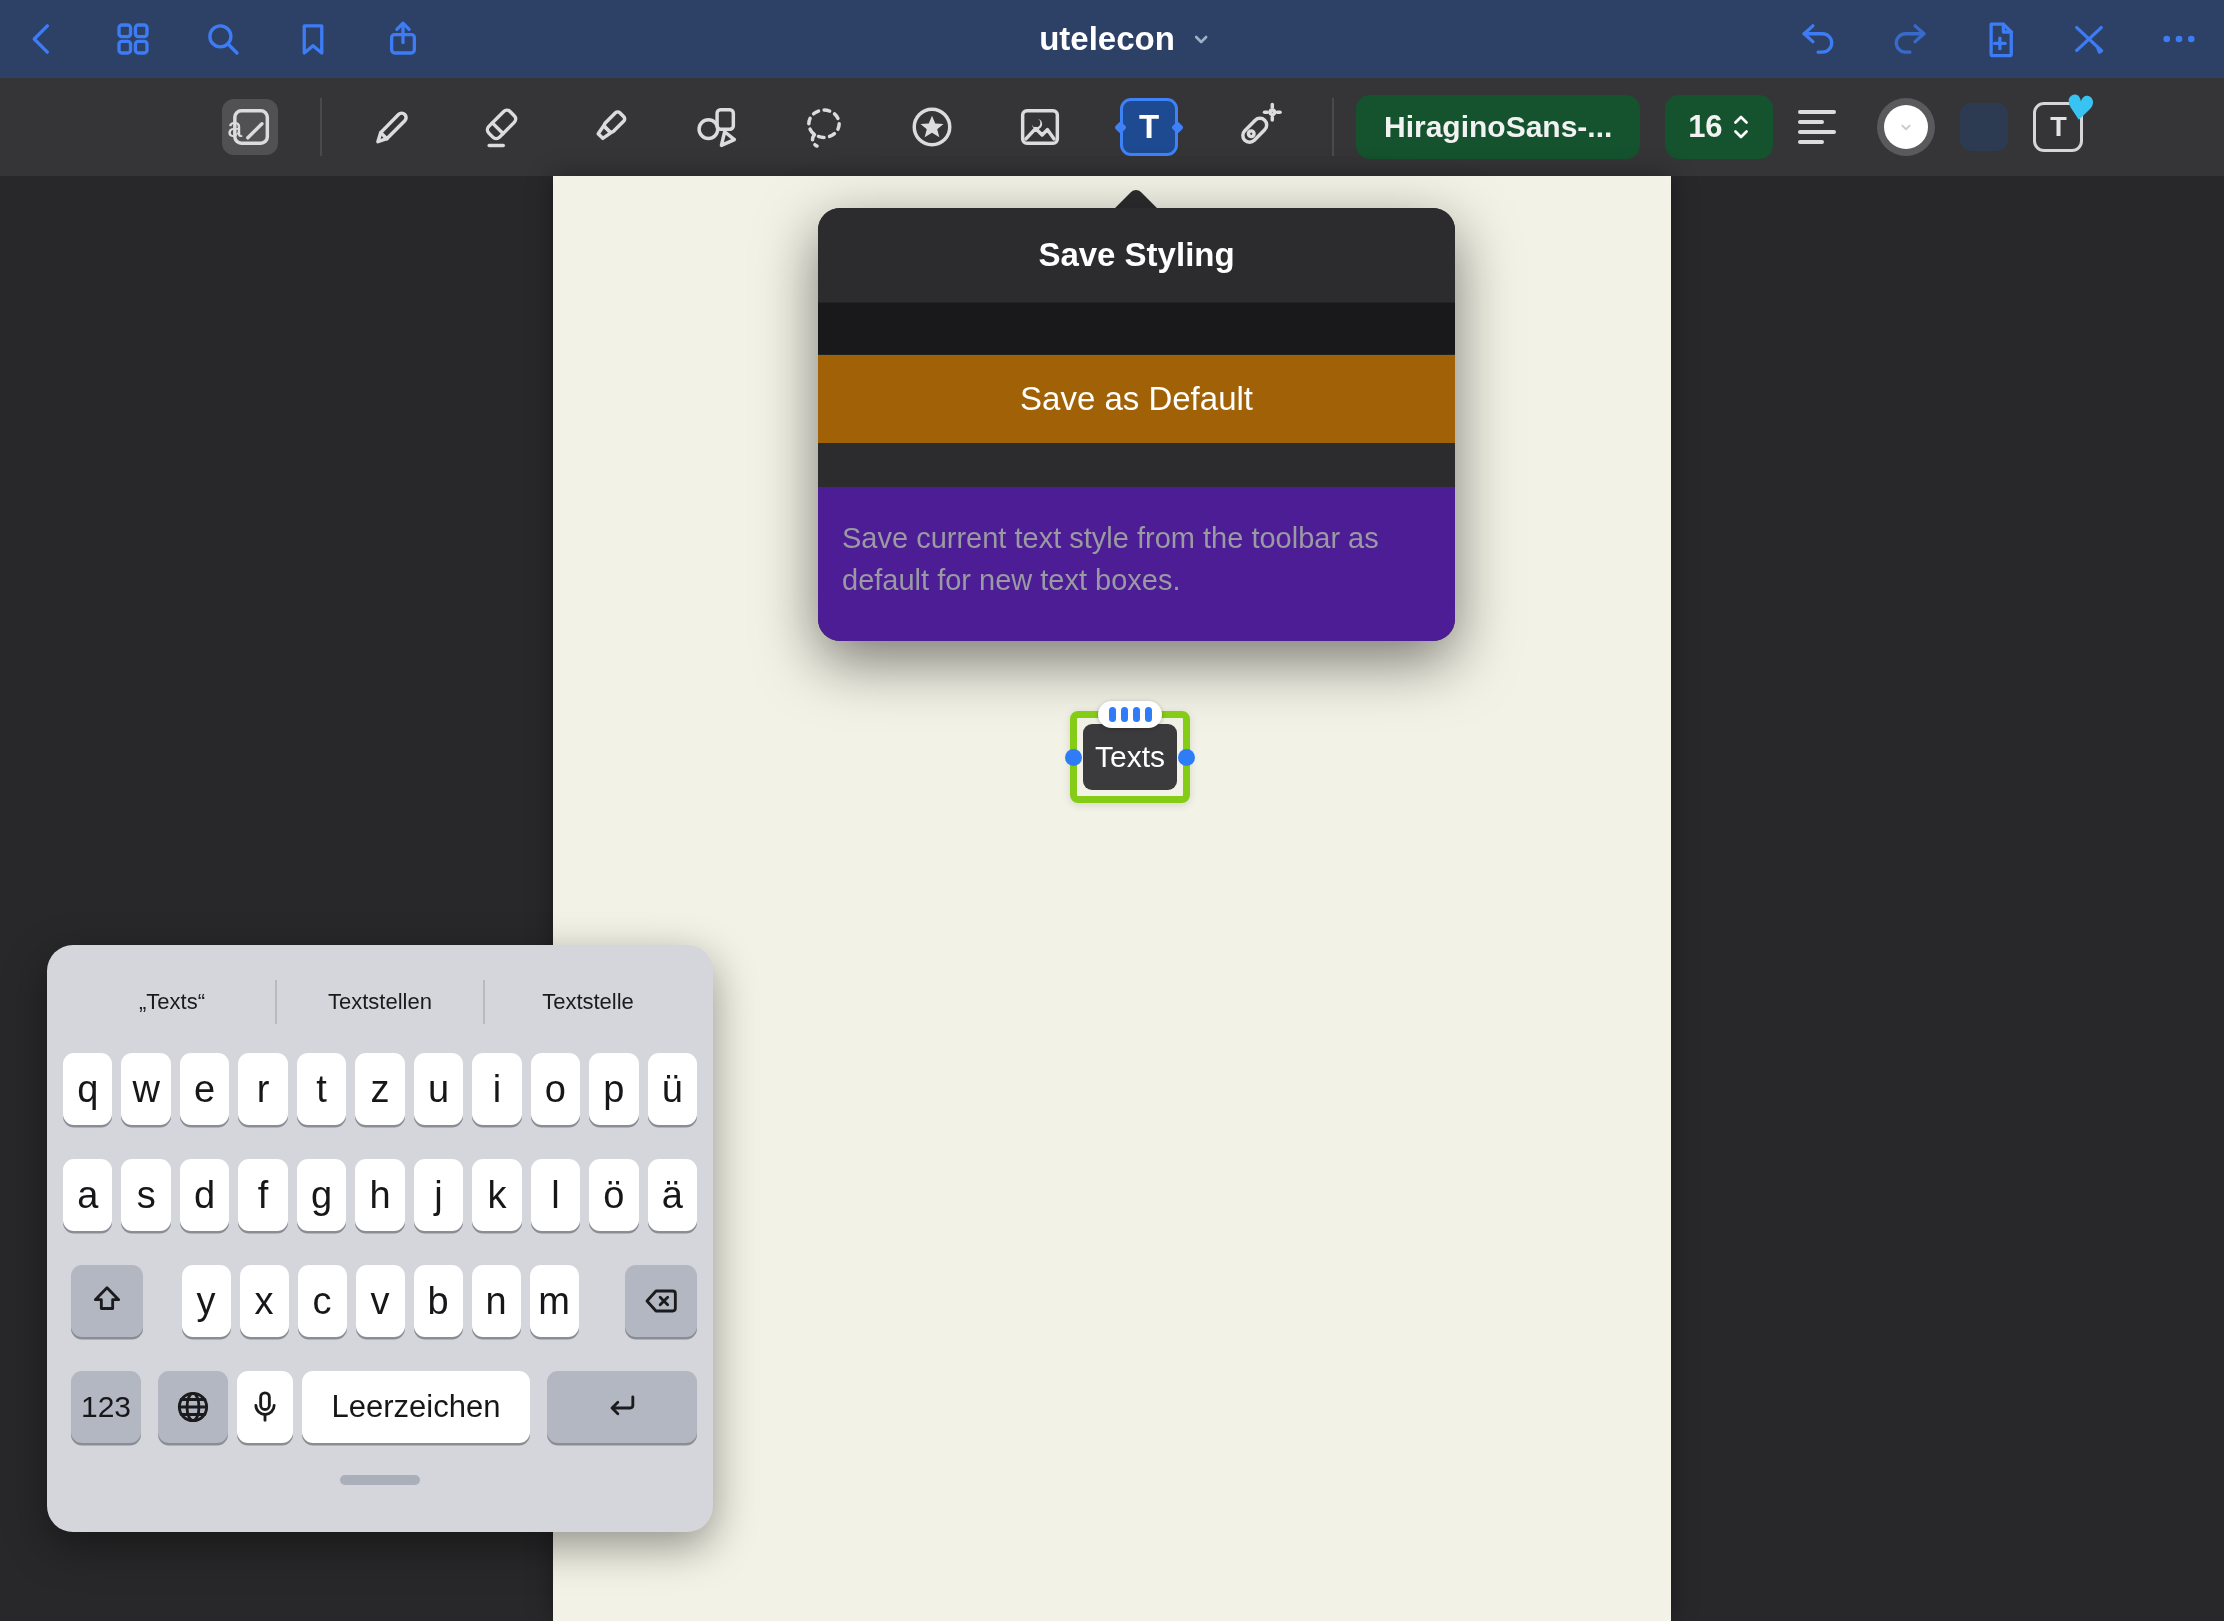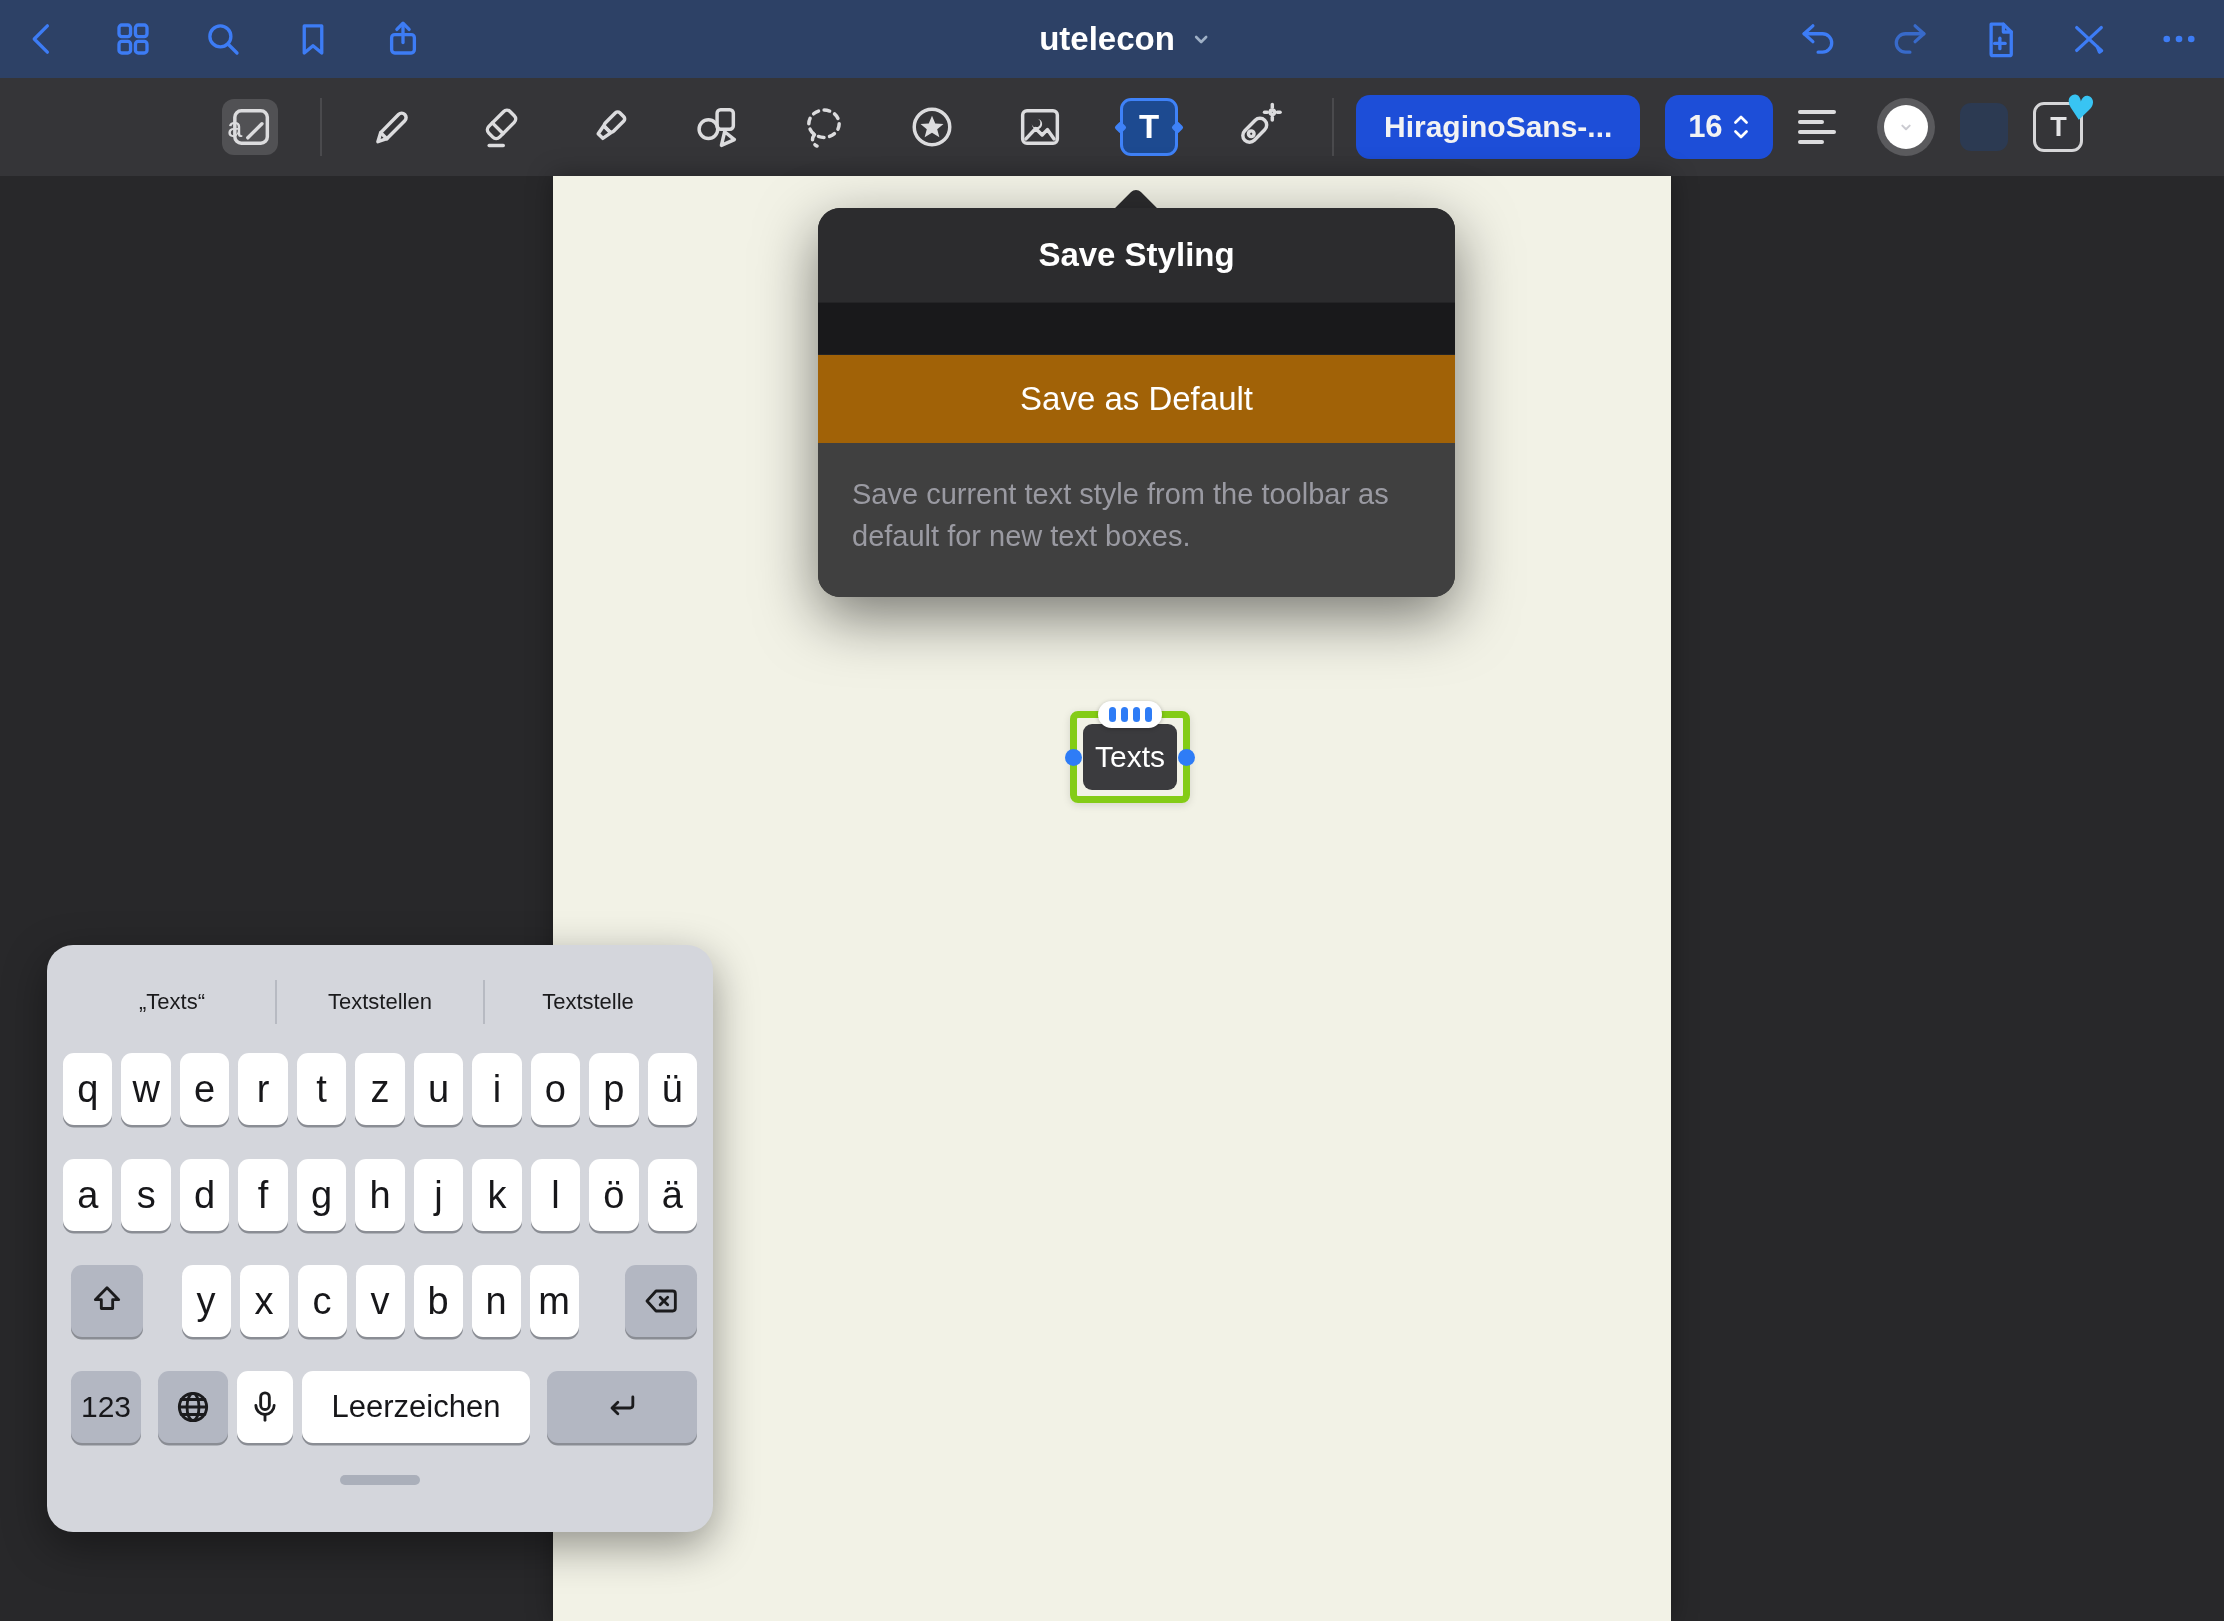--- a/index.html
+++ b/index.html
@@ -32,21 +32,21 @@
   .vsep{width:2px;height:58px;background:#4a4a4d;flex:none;}
   .vsep.s1{margin:0 -10px;}
   .vsep.s2{margin-left:46px;}
   .text-tool{width:58px;height:58px;border-radius:11px;background:#1d4a90;
              border:3px solid #3f82f8;display:flex;align-items:center;justify-content:center;
              color:#fff;font-size:33px;font-weight:700;position:relative;box-sizing:border-box;}
   .text-tool .hdl{position:absolute;width:9px;height:9px;background:#3f82f8;border-radius:2px;
                   transform:rotate(45deg);top:50%;margin-top:-4.5px;}
   .hdl.l{left:-7px;} .hdl.r{right:-7px;}
   .tools-right{display:flex;align-items:center;gap:25px;margin-left:22px;}
-  .pill{height:64px;background:#1d4ed8;border-radius:14px;display:flex;align-items:center;
+  .pill{height:64px;background:#14532d;border-radius:14px;display:flex;align-items:center;
         justify-content:center;color:#f2f2f3;font-weight:600;}
   .pill.font{padding:0 28px;font-size:30px;}
   .pill.size{width:108px;font-size:31px;gap:8px;}
   .pill.size svg{width:20px;height:32px;stroke:#fff;stroke-width:2.4;fill:none;
                  stroke-linecap:round;stroke-linejoin:round;}
   .align-icon{width:54px;height:56px;display:flex;flex-direction:column;justify-content:center;gap:6px;}
   .align-icon i{display:block;height:4px;border-radius:2px;background:#dcdcde;}
   .align-icon i:nth-child(1){width:38px;} .align-icon i:nth-child(2){width:26px;}
   .align-icon i:nth-child(3){width:38px;} .align-icon i:nth-child(4){width:26px;}
   .color-ring{width:58px;height:58px;border-radius:50%;background:#5a5a5d;
@@ -70,21 +70,21 @@
   .pop-arrow{position:absolute;left:299px;top:-13px;width:38px;height:38px;background:#2c2c2e;
              transform:rotate(45deg);border-radius:7px;}
   .pop-body{position:relative;border-radius:22px;overflow:hidden;background:#2c2c2e;
             box-shadow:0 20px 60px rgba(0,0,0,.5);}
   .pop-header{height:94px;display:flex;align-items:center;justify-content:center;
               color:#fff;font-size:33px;font-weight:600;background:#2c2c2e;}
   .pop-band{height:51px;background:#19191b;border-top:1px solid rgba(255,255,255,.05);
             border-bottom:1px solid rgba(255,255,255,.05);}
   .pop-save{height:88px;background:#a16207;display:flex;align-items:center;justify-content:center;
             color:#fff;font-size:33px;}
-  .pop-footer{background:#404040;padding:30px 34px 40px;color:#9a9aa2;font-size:29px;line-height:1.45;}
+  .pop-footer{background:#4c1d95;padding:30px 24px 40px;color:#9a9aa2;font-size:29px;line-height:1.45;margin-top:44px;}
   
   .tbox{position:absolute;left:1070px;top:535px;width:106px;height:78px;
         border:7px solid #84cc16;border-radius:8px;box-shadow:0 2px 8px rgba(0,0,0,.12);}
   .tbox-fill{position:absolute;inset:6px;background:#3b3b3e;border-radius:9px;color:#fff;
              font-size:30px;display:flex;align-items:center;justify-content:center;}
   .tbox-pill{position:absolute;left:50%;top:-17px;transform:translateX(-50%);width:64px;height:27px;
              background:#fff;border-radius:14px;box-shadow:0 1px 4px rgba(0,0,0,.25);
              display:flex;gap:5px;align-items:center;justify-content:center;z-index:2;}
   .tbox-bar{width:7px;height:15px;border-radius:3.5px;background:#2e7cf6;}
   .tbox-hdl{position:absolute;width:17px;height:17px;border-radius:50%;background:#2e7cf6;top:50%;

